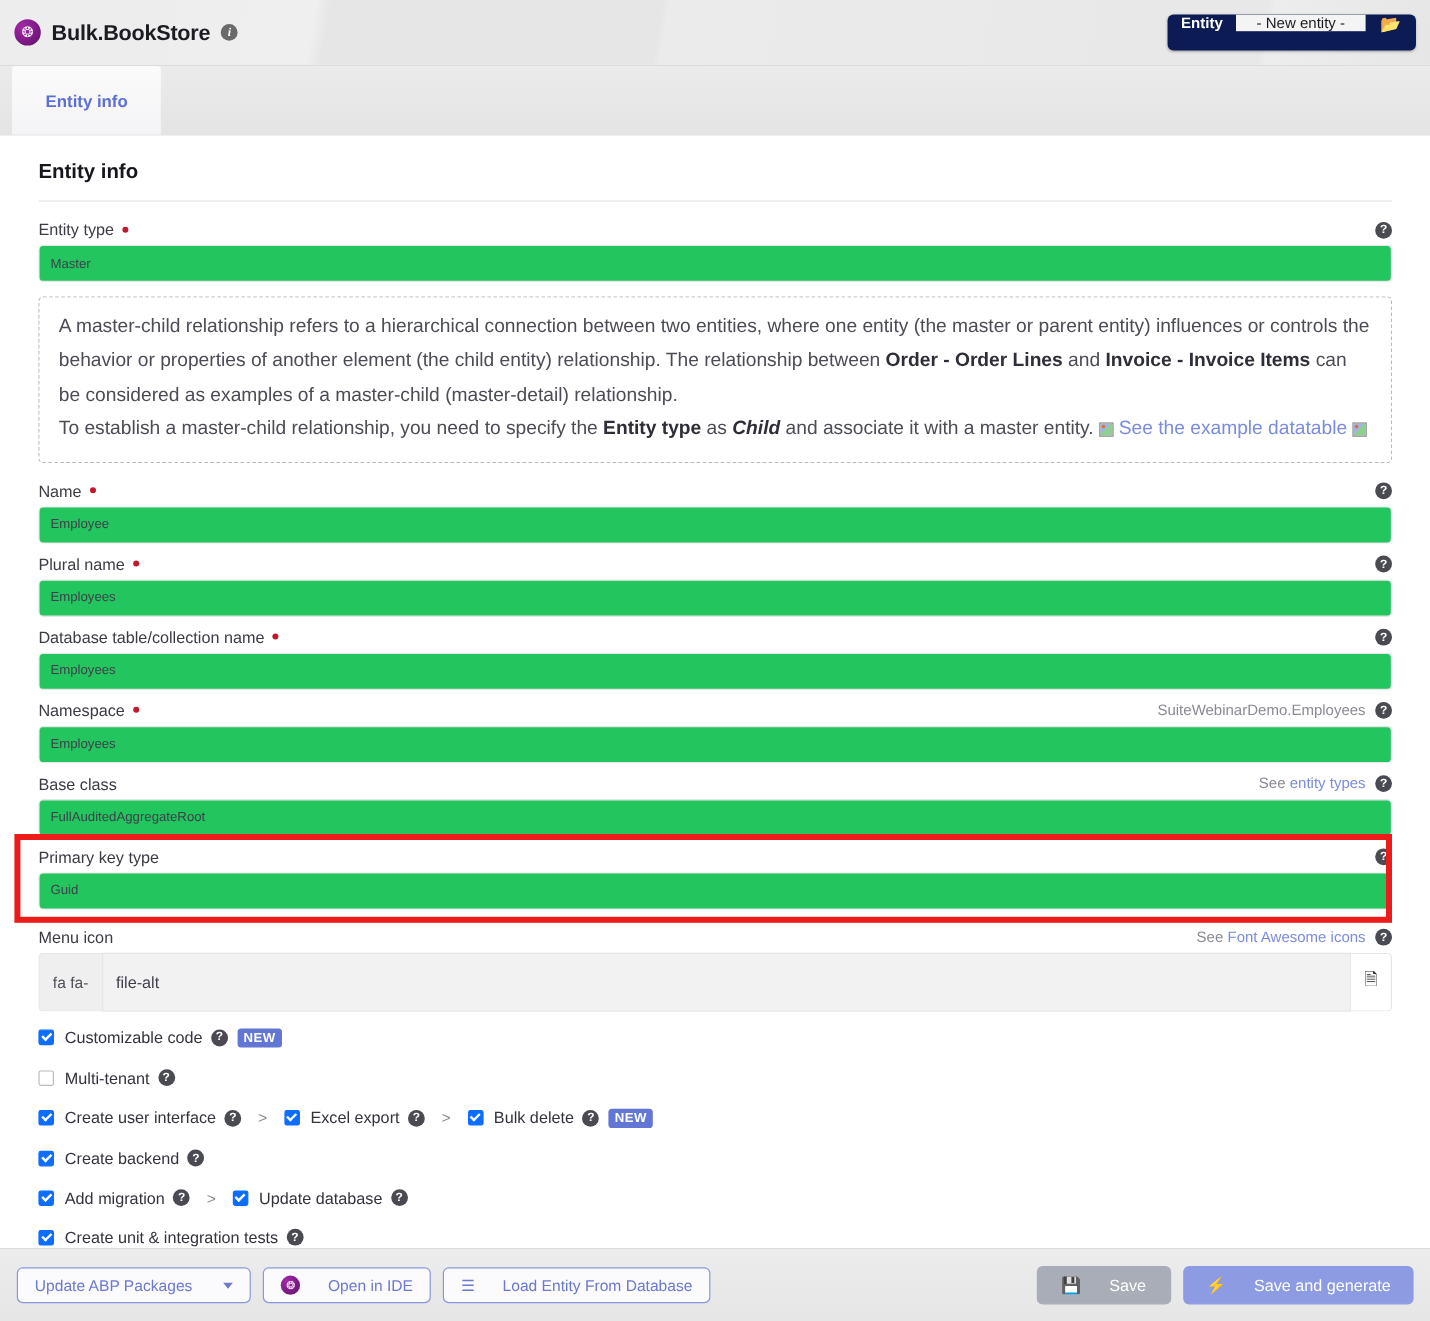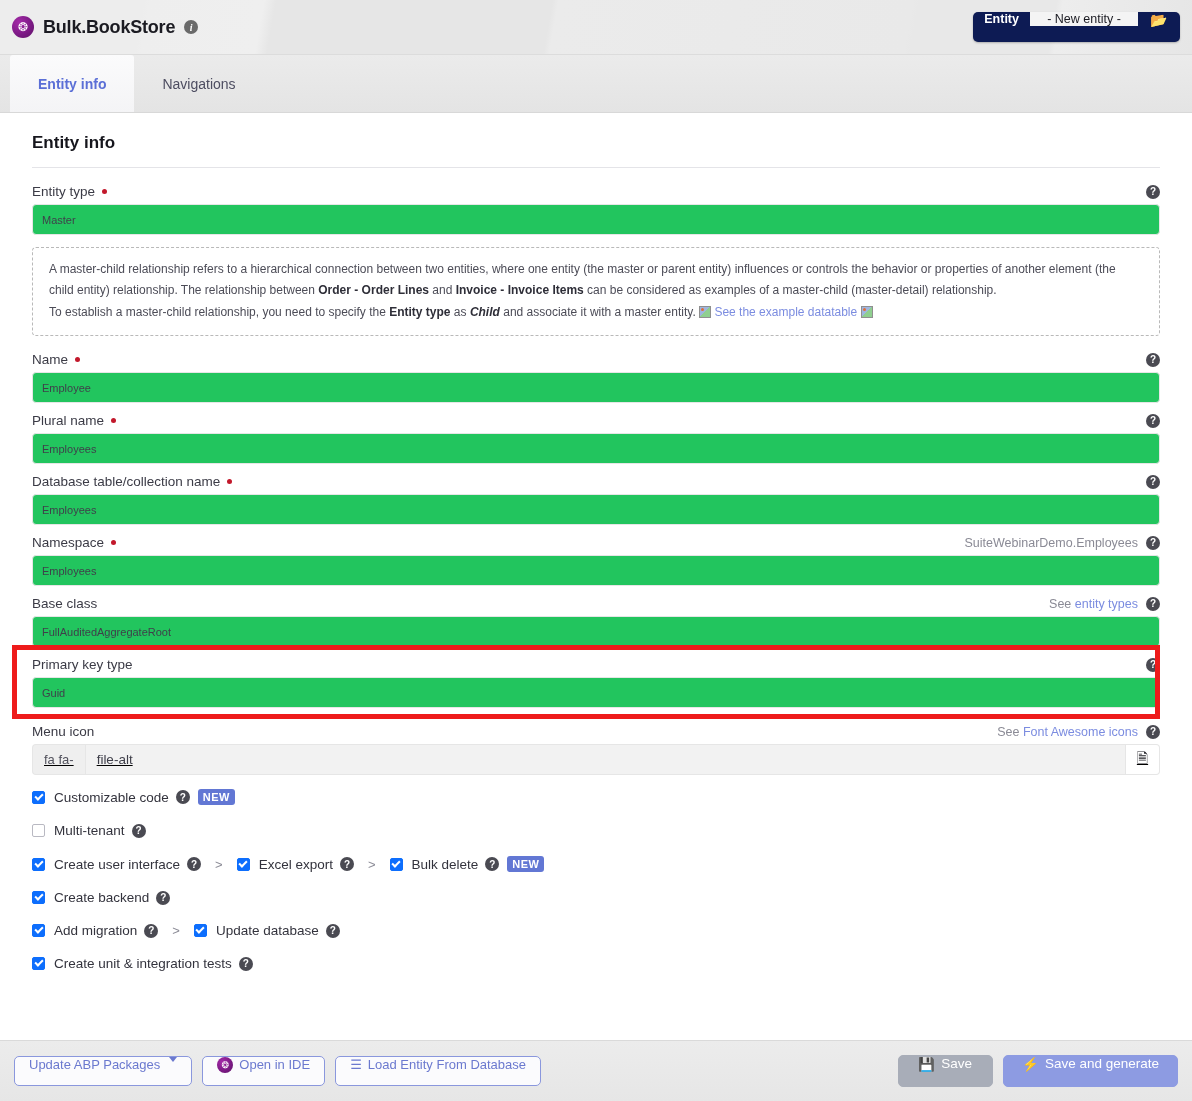--- a/index.html
+++ b/index.html
@@ -130,21 +130,21 @@
     padding: 0 9px;
     font-size: 11px; color: #3f3f4a;
   }
 
   
   .alert {
     border: 1px dashed #b9b9b9;
     border-radius: 4px;
     padding: 11px 16px 12px 16px;
     margin: 12px 0 14px 0;
-    font-size: 12px; line-height: 1.78; color: #4c4c57;
+    font-size: 16px; line-height: 1.78; color: #4c4c57;
   }
   .alert b { font-weight: 700; color: #2e2e38; }
   .alert i { font-style: italic; font-weight: 700; color: #2e2e38; }
   .alert a { color: #7b8ce0; text-decoration: none; }
   .broken-img {
     display: inline-block; width: 12px; height: 12px;
     vertical-align: -2px;
     background: linear-gradient(135deg,#9fb6df 0%,#9fb6df 45%,#8fcf8f 46%,#8fcf8f 100%);
     border: 1px solid #8f8f8f;
     position: relative;
@@ -157,21 +157,21 @@
   
   .hl-wrap { position: relative; }
   .hl-box {
     position: absolute;
     left: -20px; top: -10px; width: 1148px; height: 74px;
     border: 5px solid #ee1b1b;
     pointer-events: none;
   }
 
   
-  .icon-input-group { display: flex; align-items: stretch; height: 31px; text-decoration: underline; }
+  .icon-input-group { display: flex; align-items: stretch; height: 49px; }
   .icon-prefix {
     background: #efefef; border: 1px solid #e6e6e6; border-right: none;
     border-radius: 4px 0 0 4px;
     display: flex; align-items: center; padding: 0 11px;
     font-size: 13px; color: #51515c;
   }
   .icon-main {
     flex: 1 1 auto; background: #f2f2f2; border: 1px solid #e6e6e6;
     display: flex; align-items: center; padding: 0 11px;
     font-size: 13.5px; color: #3f3f4a;
@@ -217,21 +217,21 @@
   .footer {
     height: 61px; flex: 0 0 61px;
     background: linear-gradient(180deg, #ececec 0%, #e6e6e6 100%);
     border-top: 1px solid #dadada;
     display: flex; align-items: center;
     padding: 0 14px;
     gap: 10px;
   }
   .btn {
     height: 30px; border-radius: 5px;
-    display: inline-flex; align-items: flex-start; gap: 6px;
+    display: inline-flex; align-items: center; gap: 23px;
     padding: 0 14px;
     font-size: 13px; cursor: pointer;
     border: 1px solid #8a97dd; background: #fbfbfd; color: #6b79cf;
     white-space: nowrap;
   }
   .btn .caret {
     width: 0; height: 0; margin-left: 3px;
     border-left: 4px solid transparent; border-right: 4px solid transparent;
     border-top: 5px solid #6b79cf;
   }
@@ -268,23 +268,20 @@
         <span class="seg-label">Entity</span>
         <span class="seg-value">- New entity -</span>
         <span class="seg-icon">📂</span>
       </div>
     </div>
   </div>
 
   <div class="tabbar">
     <div class="tab active">
       <span>Entity info</span>
-    </div>
-    <div class="tab">
-      <span>Navigations</span>
     </div>
   </div>
 
   <div class="content">
 
     <div class="section-title">Entity info</div>
 
     <div class="field">
       <div class="field-head">
         <span>Entity type</span>

